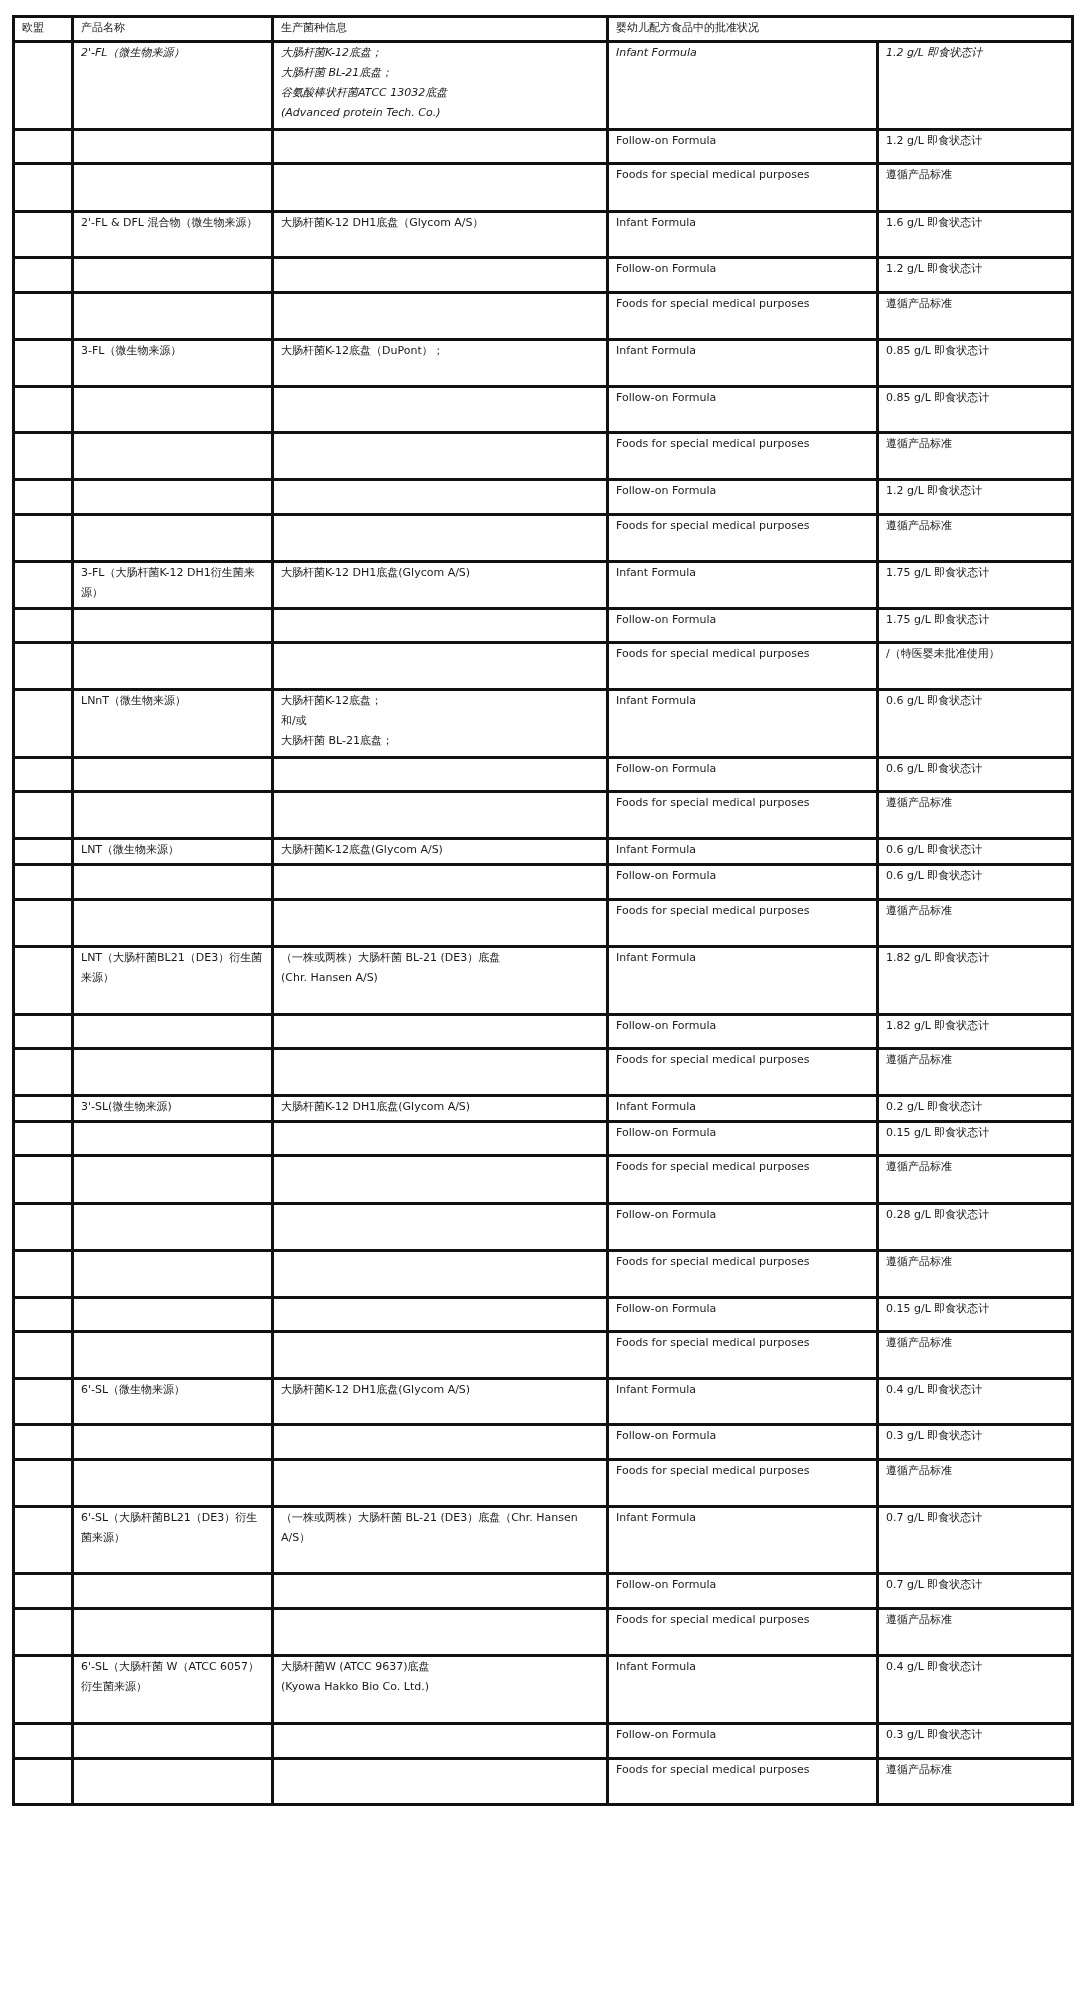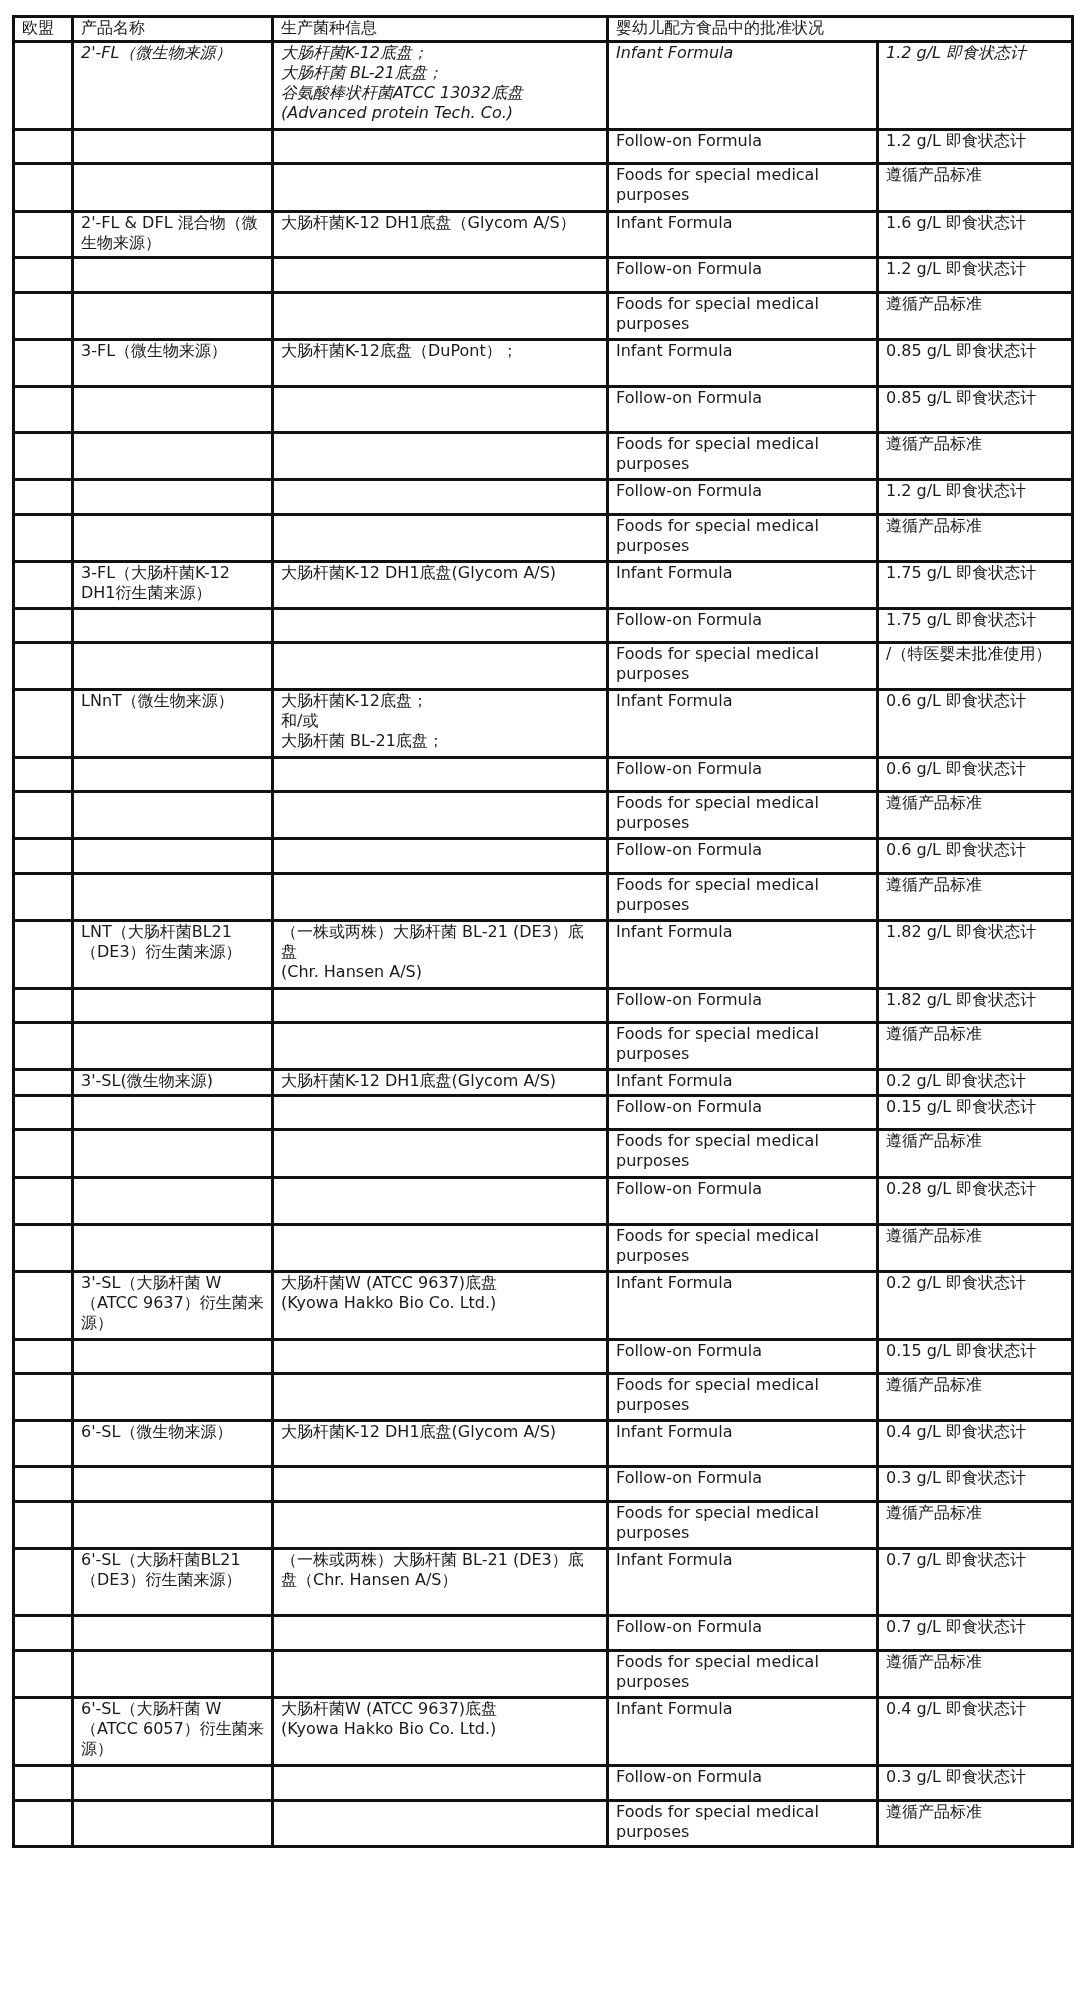--- a/index.html
+++ b/index.html
@@ -1,21 +1,21 @@
 <!DOCTYPE html>
 <html><head>
   <meta charset="utf-8">
   <style>
     html, body { margin: 0; padding: 0; background: #ffffff; }
     body { width: 1080px; height: 2011px; position: relative; overflow: hidden; }
     .doc {
       position: absolute; left: 12px; top: 15px;
       width: 1059px;
       font-family: "DejaVu Sans", "Liberation Sans", sans-serif;
-      font-size: 16px; color: #1a1a1a;
+      font-size: 11px; color: #1a1a1a;
     }
     table.hmo {
       border-collapse: collapse; table-layout: fixed; width: 1059px;
       border: 3px solid #111;
     }
     table.hmo td, table.hmo th {
       border: 3px solid #111;
       vertical-align: top;
       padding: 0 7px;
       line-height: 20px;
@@ -182,20 +182,29 @@
           <td class="just">Follow-on Formula</td>
           <td class="just">0.6 g/L 即食状态计</td>
         </tr>
         <tr style="height: 47px;">
           <td></td>
           <td class="just"></td>
           <td></td>
           <td class="just">Foods for special medical purposes</td>
           <td class="just">遵循产品标准</td>
         </tr>
+        <tr style="height: 26px;">
+          <td></td>
+          <td class="just">LNT（微生物来源）</td>
+          <td>
+            <span class="ln">大肠杆菌K-12底盘(Glycom A/S)</span>
+          </td>
+          <td class="just">Infant Formula</td>
+          <td class="just">0.6 g/L 即食状态计</td>
+        </tr>
         <tr style="height: 35px;">
           <td></td>
           <td class="just"></td>
           <td></td>
           <td class="just">Follow-on Formula</td>
           <td class="just">0.6 g/L 即食状态计</td>
         </tr>
         <tr style="height: 47px;">
           <td></td>
           <td class="just"></td>
@@ -256,30 +265,20 @@
           <td></td>
           <td class="just">Follow-on Formula</td>
           <td class="just">0.28 g/L 即食状态计</td>
         </tr>
         <tr style="height: 47px;">
           <td></td>
           <td class="just"></td>
           <td></td>
           <td class="just">Foods for special medical purposes</td>
           <td class="just">遵循产品标准</td>
-        </tr>
-        <tr style="height: 68px;">
-          <td></td>
-          <td class="just">3'-SL（大肠杆菌 W（ATCC 9637）衍生菌来源）</td>
-          <td>
-            <span class="ln">大肠杆菌W (ATCC 9637)底盘</span>
-            <span class="ln">(Kyowa Hakko Bio Co. Ltd.)</span>
-          </td>
-          <td class="just">Infant Formula</td>
-          <td class="just">0.2 g/L 即食状态计</td>
         </tr>
         <tr style="height: 34px;">
           <td></td>
           <td class="just"></td>
           <td></td>
           <td class="just">Follow-on Formula</td>
           <td class="just">0.15 g/L 即食状态计</td>
         </tr>
         <tr style="height: 47px;">
           <td></td>

